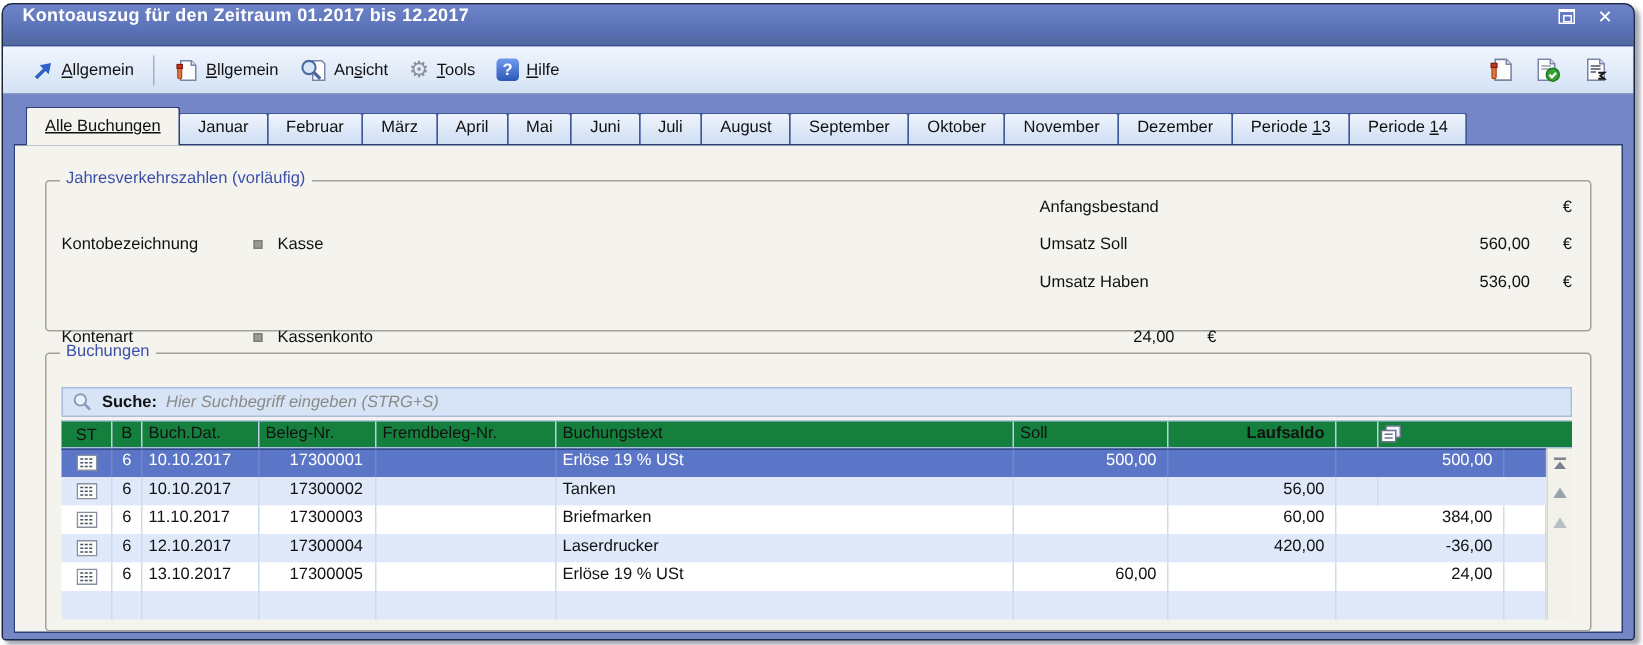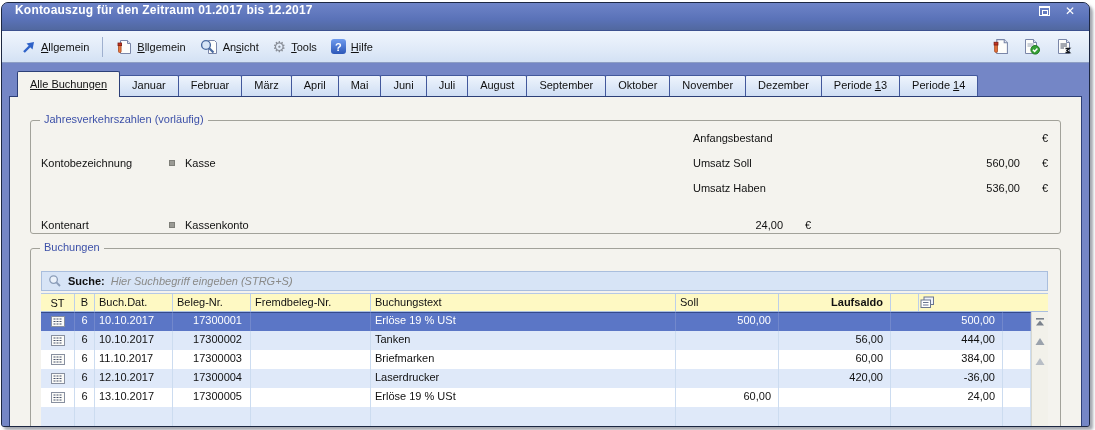--- a/index.html
+++ b/index.html
@@ -58,21 +58,21 @@
   .content {
     flex:1; background:#f4f3ee; border:1px solid #2c3f77; position:relative; overflow:hidden;
   }
 
   
   .groupbox { position:relative; margin:12px 20px 0 20px; border:1px solid #a2a29a; border-radius:3px; }
   .groupbox > .gb-label {
     position:absolute; top:-8px; left:9px; background:#f4f3ee; padding:0 4px;
     color:#3c50a8; font-size:11px;
   }
-  .gb-summary { height:114px; padding:11px 12px 0 10px;margin-top:23px; }
+  .gb-summary { height:101px; padding:11px 12px 0 10px;margin-top:23px; }
   .gb-book { height:186px; margin-top:14px; padding:22px 8px 0 10px; }
 
   
   .sum-row { display:flex; height:25px; align-items:flex-start; }
   .sum-spacer { height:12px; }
   .sum-left { display:flex; width:430px; }
   .sum-left .lbl { width:128px; font-size:11px; color:#111; }
   .bullet { width:6px; height:6px; background:#9a9a94; border:1px solid #7e7e78; margin:3px 10px 0 0; flex:0 0 6px; }
   .sum-left .val { font-size:11px; color:#111; }
   .sum-right { margin-left:auto; width:355px; display:flex; }
@@ -83,21 +83,21 @@
   
   .searchbar {
     width:1007px; height:20px; background:#d7e4f6; border:1px solid #a9bedd;
     display:flex; align-items:center; padding:0 6px; margin-bottom:2px;
   }
   .searchbar .s-label { font-weight:bold; font-size:11px; margin:0 6px 0 6px; color:#111; }
   .searchbar .s-ph { font-style:italic; font-size:11px; color:#8a8a88; }
 
   
   .table { width:1007px; font-size:11px; }
-  .thead { display:flex; height:19px; background:#fef9c3; border-top:1px solid #b6c9e6; border-bottom:1px solid #aabfe0; }
+  .thead { display:flex; height:19px; background:#15803d; border-top:1px solid #b6c9e6; border-bottom:1px solid #aabfe0; }
   .th { padding:2px 4px; color:#111; border-right:1px solid #bccfea; white-space:nowrap; overflow:hidden; }
   .th.chooser { display:flex; align-items:center; justify-content:center; padding:0; }
   .tbody-wrap { display:flex; }
   .rows { width:990px; }
   .tr { display:flex; height:19px; background:#fff; }
   .tr.alt { background:#dfe9f9; }
   .tr .td { padding:2px 4px; border-right:1px solid #ccdcf0; white-space:nowrap; overflow:hidden; color:#111; }
   .tr.selected { background:#5b76c6; }
   .tr.selected .td { color:#fff; border-right-color:#7288cc; border-top:1px solid #34498c; padding-top:1px; }
   .c-st    { width:34px; flex:0 0 34px; display:flex; align-items:center; justify-content:center; }
@@ -335,21 +335,20 @@
                       <line x1="2.5" y1="8" x2="11.5" y2="8" stroke="#46506a" stroke-dasharray="2,1"></line>
                     </svg>
                   </span>
                 <span class="td c-b">6</span>
                 <span class="td c-date">10.10.2017</span>
                 <span class="td c-beleg">17300002</span>
                 <span class="td c-fremd"></span>
                 <span class="td c-text">Tanken</span>
                 <span class="td c-soll"></span>
                 <span class="td c-haben">56,00</span>
-                <span class="td c-saldo">444,00</span>
                 <span class="td c-extra"></span>
               </div>
 
               <div class="tr">
                 <span class="td c-st">
                     <svg width="14" height="11" viewBox="0 0 14 11">
                       <rect x=".5" y=".5" width="13" height="10" fill="#fbfbf8" stroke="#8890a0"></rect>
                       <line x1="2.5" y1="3" x2="11.5" y2="3" stroke="#46506a" stroke-dasharray="2,1"></line>
                       <line x1="2.5" y1="5.5" x2="11.5" y2="5.5" stroke="#46506a" stroke-dasharray="2,1"></line>
                       <line x1="2.5" y1="8" x2="11.5" y2="8" stroke="#46506a" stroke-dasharray="2,1"></line>

